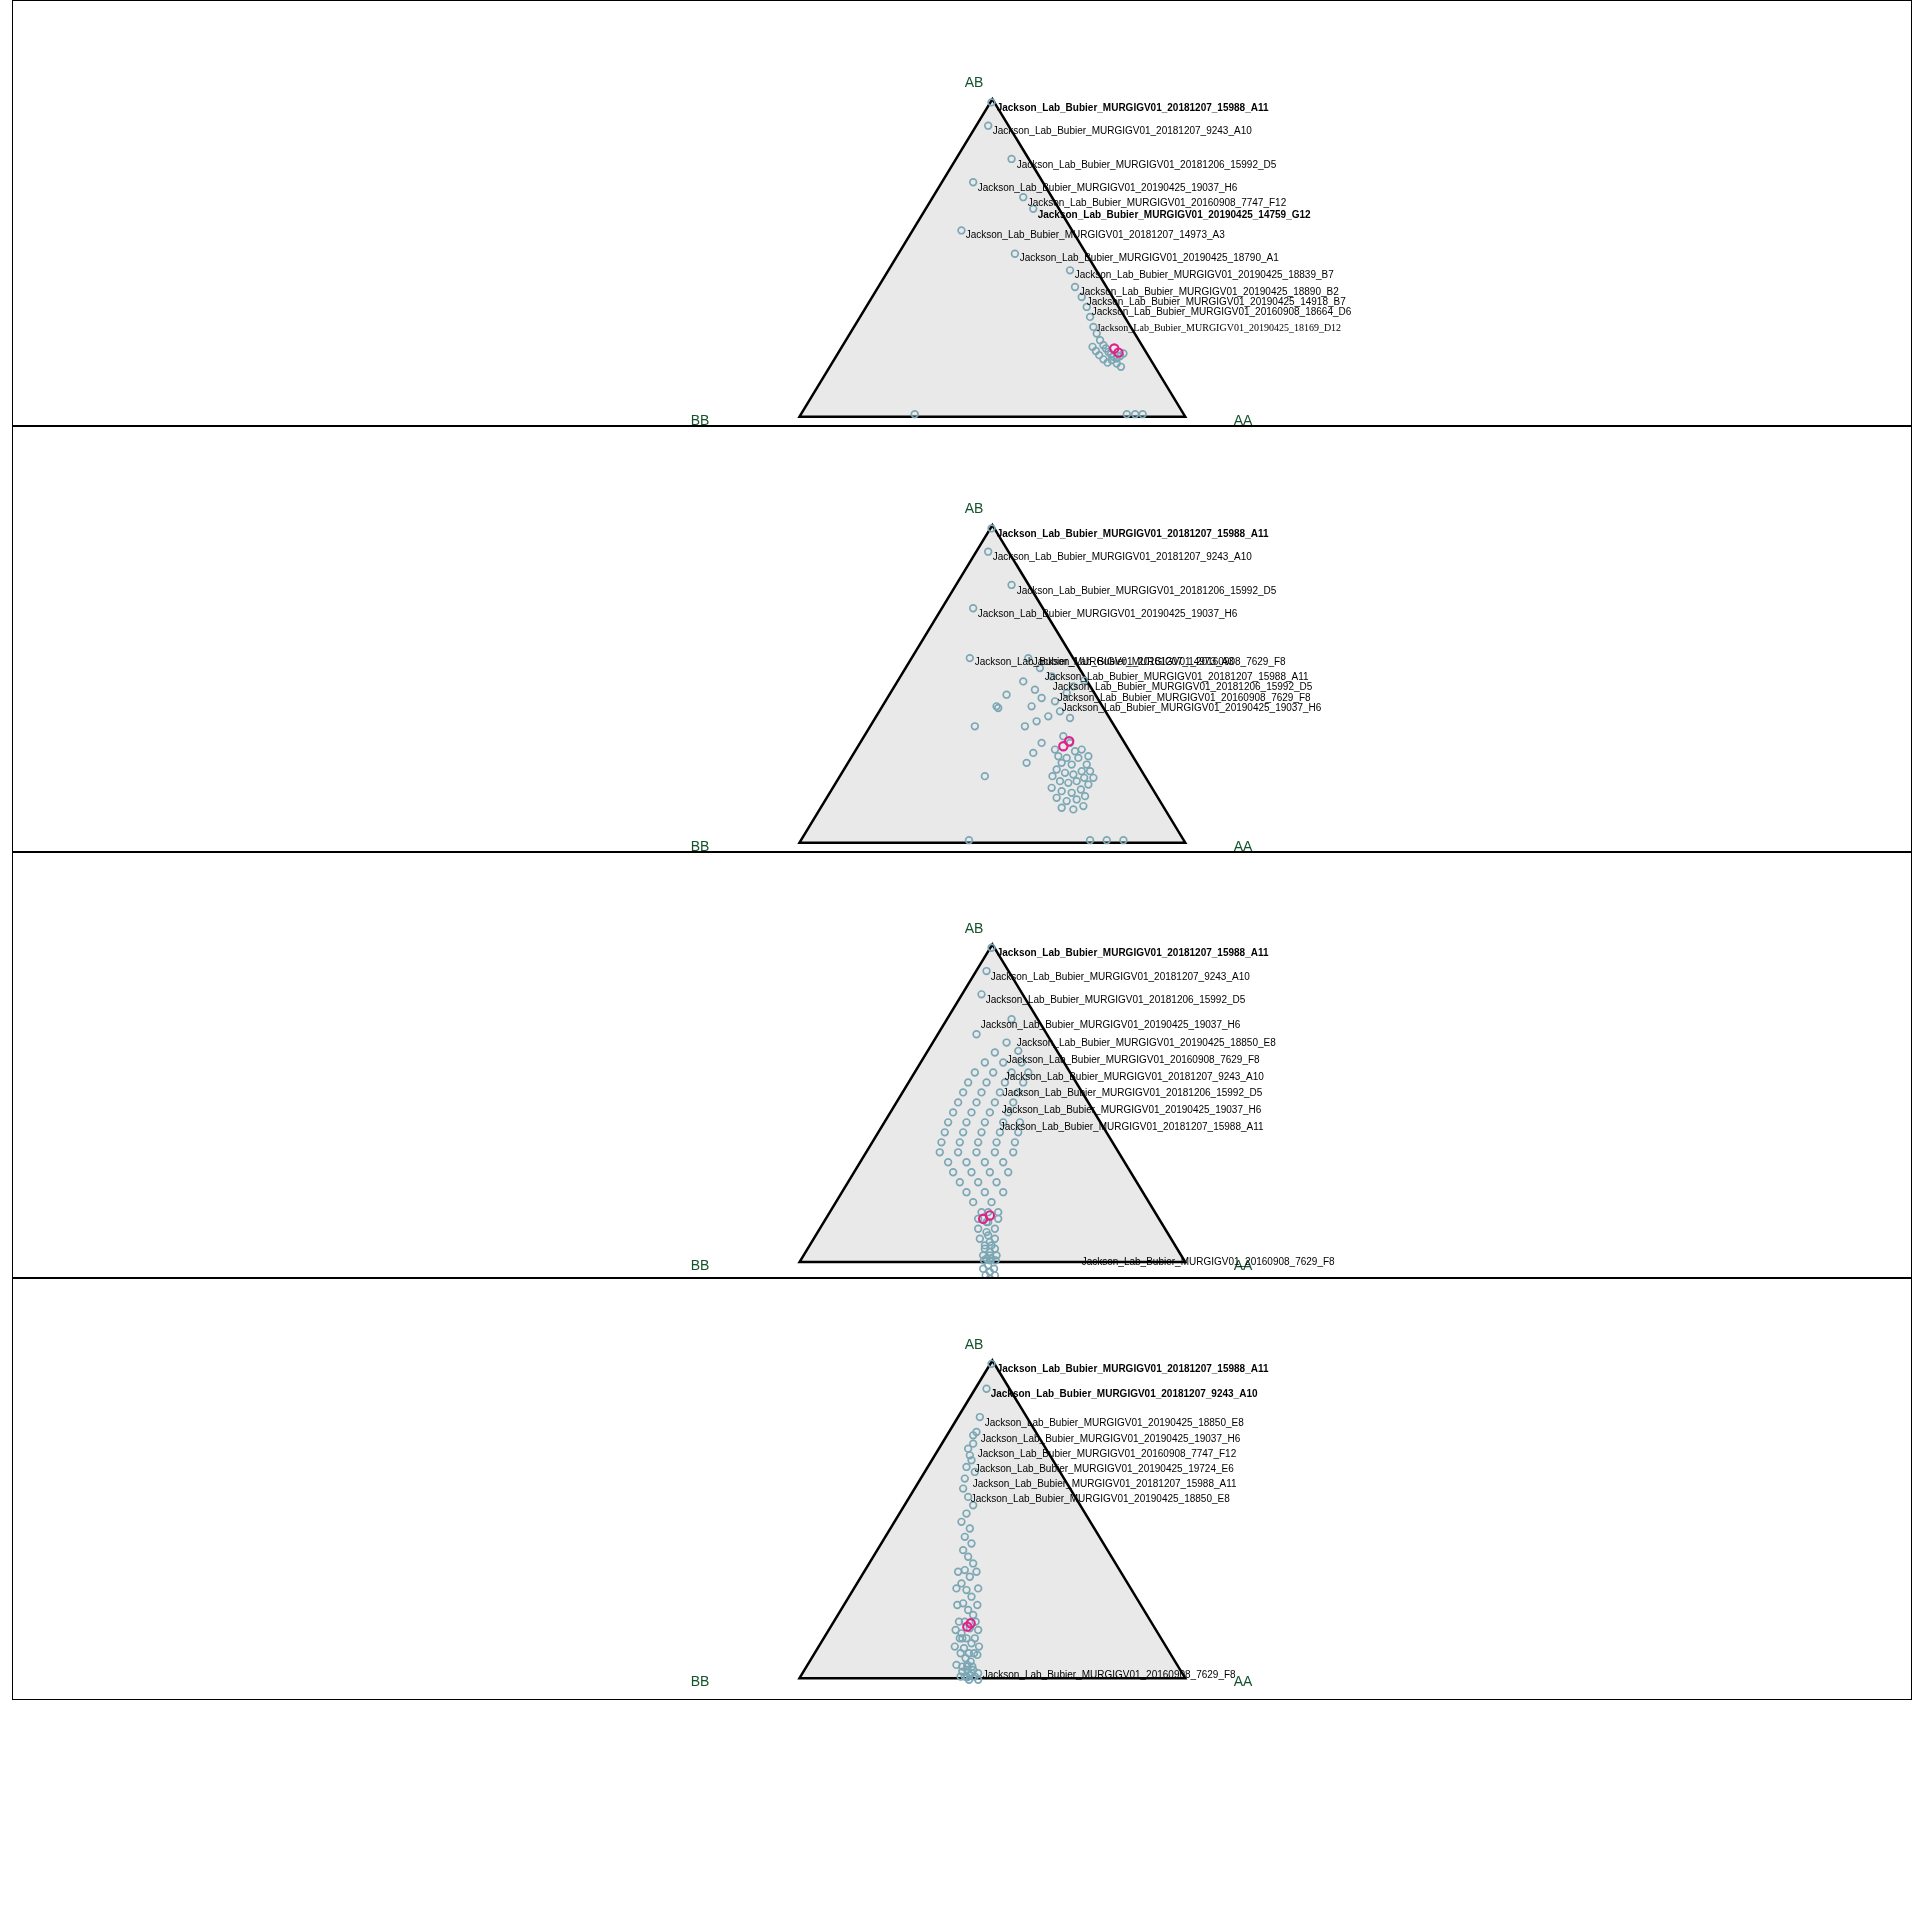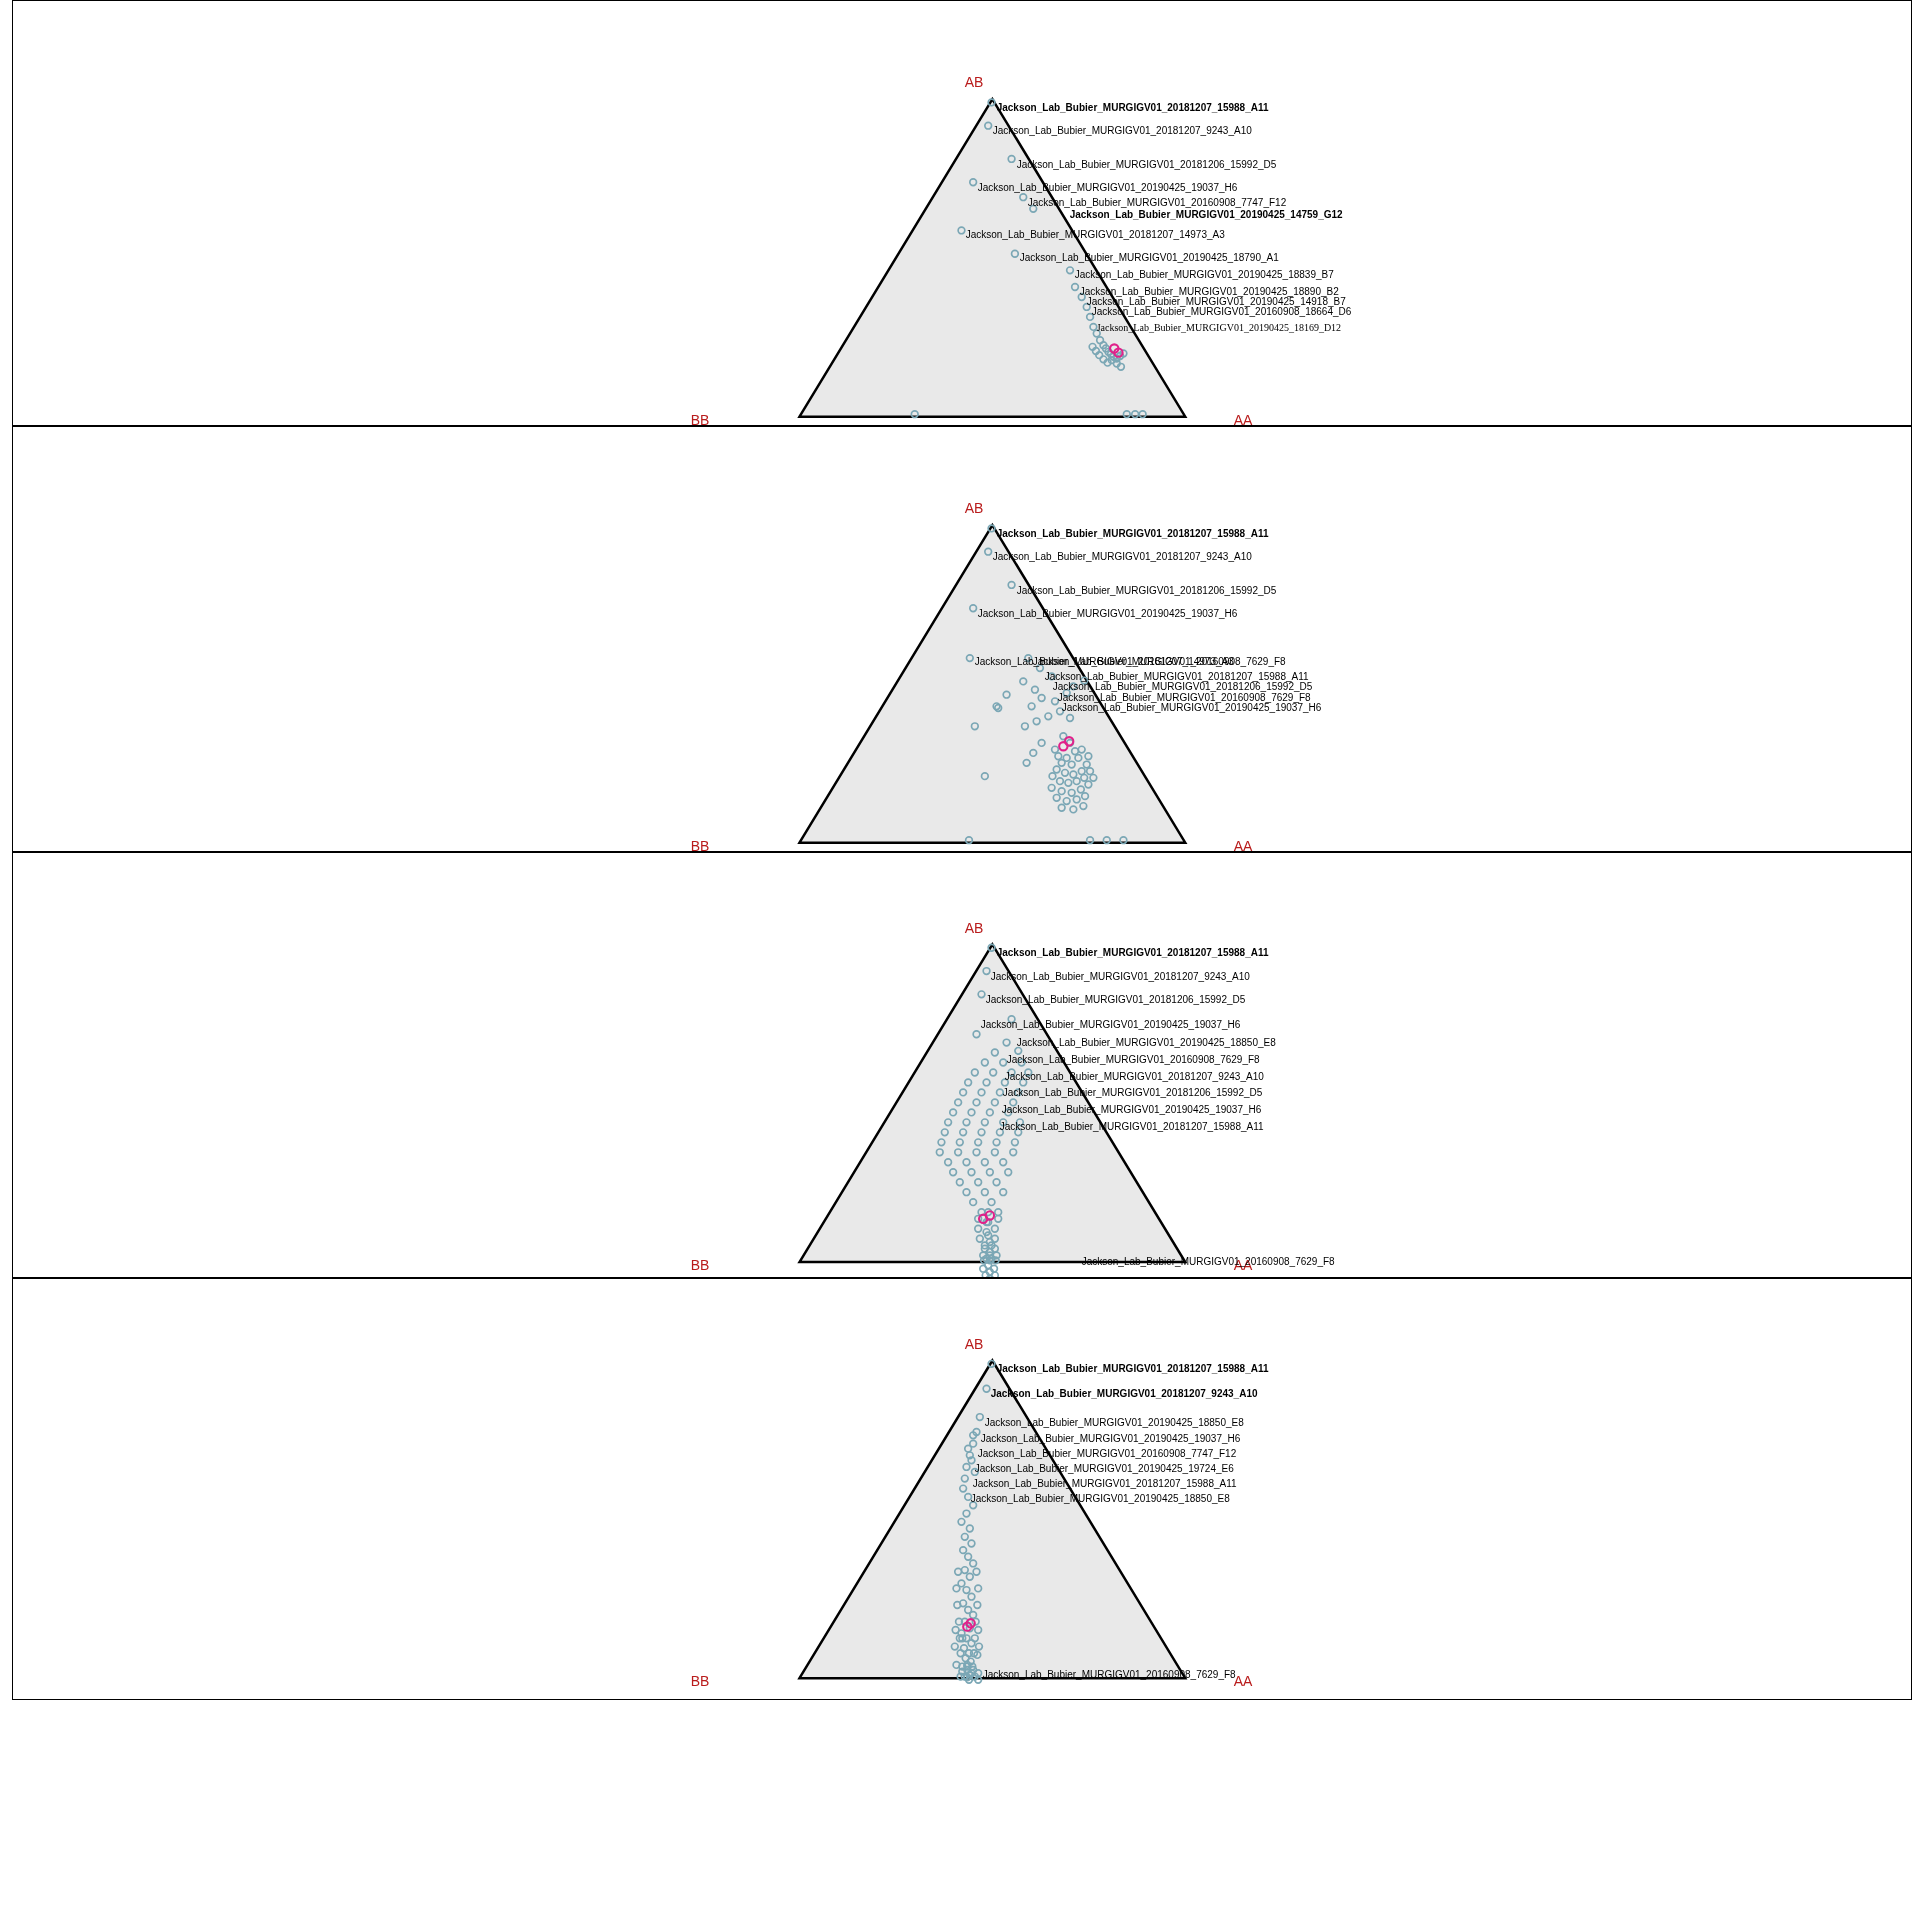--- a/index.html
+++ b/index.html
@@ -66,21 +66,21 @@
     color: #000000;
     transform: translateY(-50%);
   }
   .pt-label.bold {
     font-weight: bold;
   }
   .corner-label {
     position: absolute;
     font-family: "Liberation Sans", sans-serif;
     font-size: 14px;
-    color: #b91c1c;
+    color: #14532d;
     white-space: nowrap;
   }
 </style>
 </head>
 <body>
 
 <div class="page">
 
   <div class="panel-block">
     <div class="panel-frame" style="height:426px;">
@@ -132,21 +132,21 @@
       <div class="label-layer">
         <div class="corner-label" style="left:952px; top:73px;">AB</div>
         <div class="corner-label" style="left:678px; top:411px;">BB</div>
         <div class="corner-label" style="left:1221px; top:411px;">AA</div>
 
         <div class="pt-label bold" style="left:984px; top:107px;">Jackson_Lab_Bubier_MURGIGV01_20181207_15988_A11</div>
         <div class="pt-label" style="left:980px; top:130px;">Jackson_Lab_Bubier_MURGIGV01_20181207_9243_A10</div>
         <div class="pt-label" style="left:1004px; top:164px;">Jackson_Lab_Bubier_MURGIGV01_20181206_15992_D5</div>
         <div class="pt-label" style="left:965px; top:187px;">Jackson_Lab_Bubier_MURGIGV01_20190425_19037_H6</div>
         <div class="pt-label" style="left:1015px; top:202px;">Jackson_Lab_Bubier_MURGIGV01_20160908_7747_F12</div>
-        <div class="pt-label bold" style="left:1025px; top:214px;margin-left:32px;">Jackson_Lab_Bubier_MURGIGV01_20190425_14759_G12</div>
+        <div class="pt-label bold" style="left:1025px; top:214px;">Jackson_Lab_Bubier_MURGIGV01_20190425_14759_G12</div>
         <div class="pt-label" style="left:953px; top:234px;">Jackson_Lab_Bubier_MURGIGV01_20181207_14973_A3</div>
         <div class="pt-label" style="left:1007px; top:257px;">Jackson_Lab_Bubier_MURGIGV01_20190425_18790_A1</div>
         <div class="pt-label" style="left:1062px; top:274px;">Jackson_Lab_Bubier_MURGIGV01_20190425_18839_B7</div>
         <div class="pt-label" style="left:1067px; top:291px;">Jackson_Lab_Bubier_MURGIGV01_20190425_18890_B2</div>
         <div class="pt-label" style="left:1074px; top:301px;">Jackson_Lab_Bubier_MURGIGV01_20190425_14918_B7</div>
         <div class="pt-label" style="left:1079px; top:311px;">Jackson_Lab_Bubier_MURGIGV01_20160908_18664_D6</div>
         <div class="pt-label" style="left:1084px; top:327px;font-family:Liberation Serif, serif;">Jackson_Lab_Bubier_MURGIGV01_20190425_18169_D12</div>
       </div>
     </div>
   </div>

